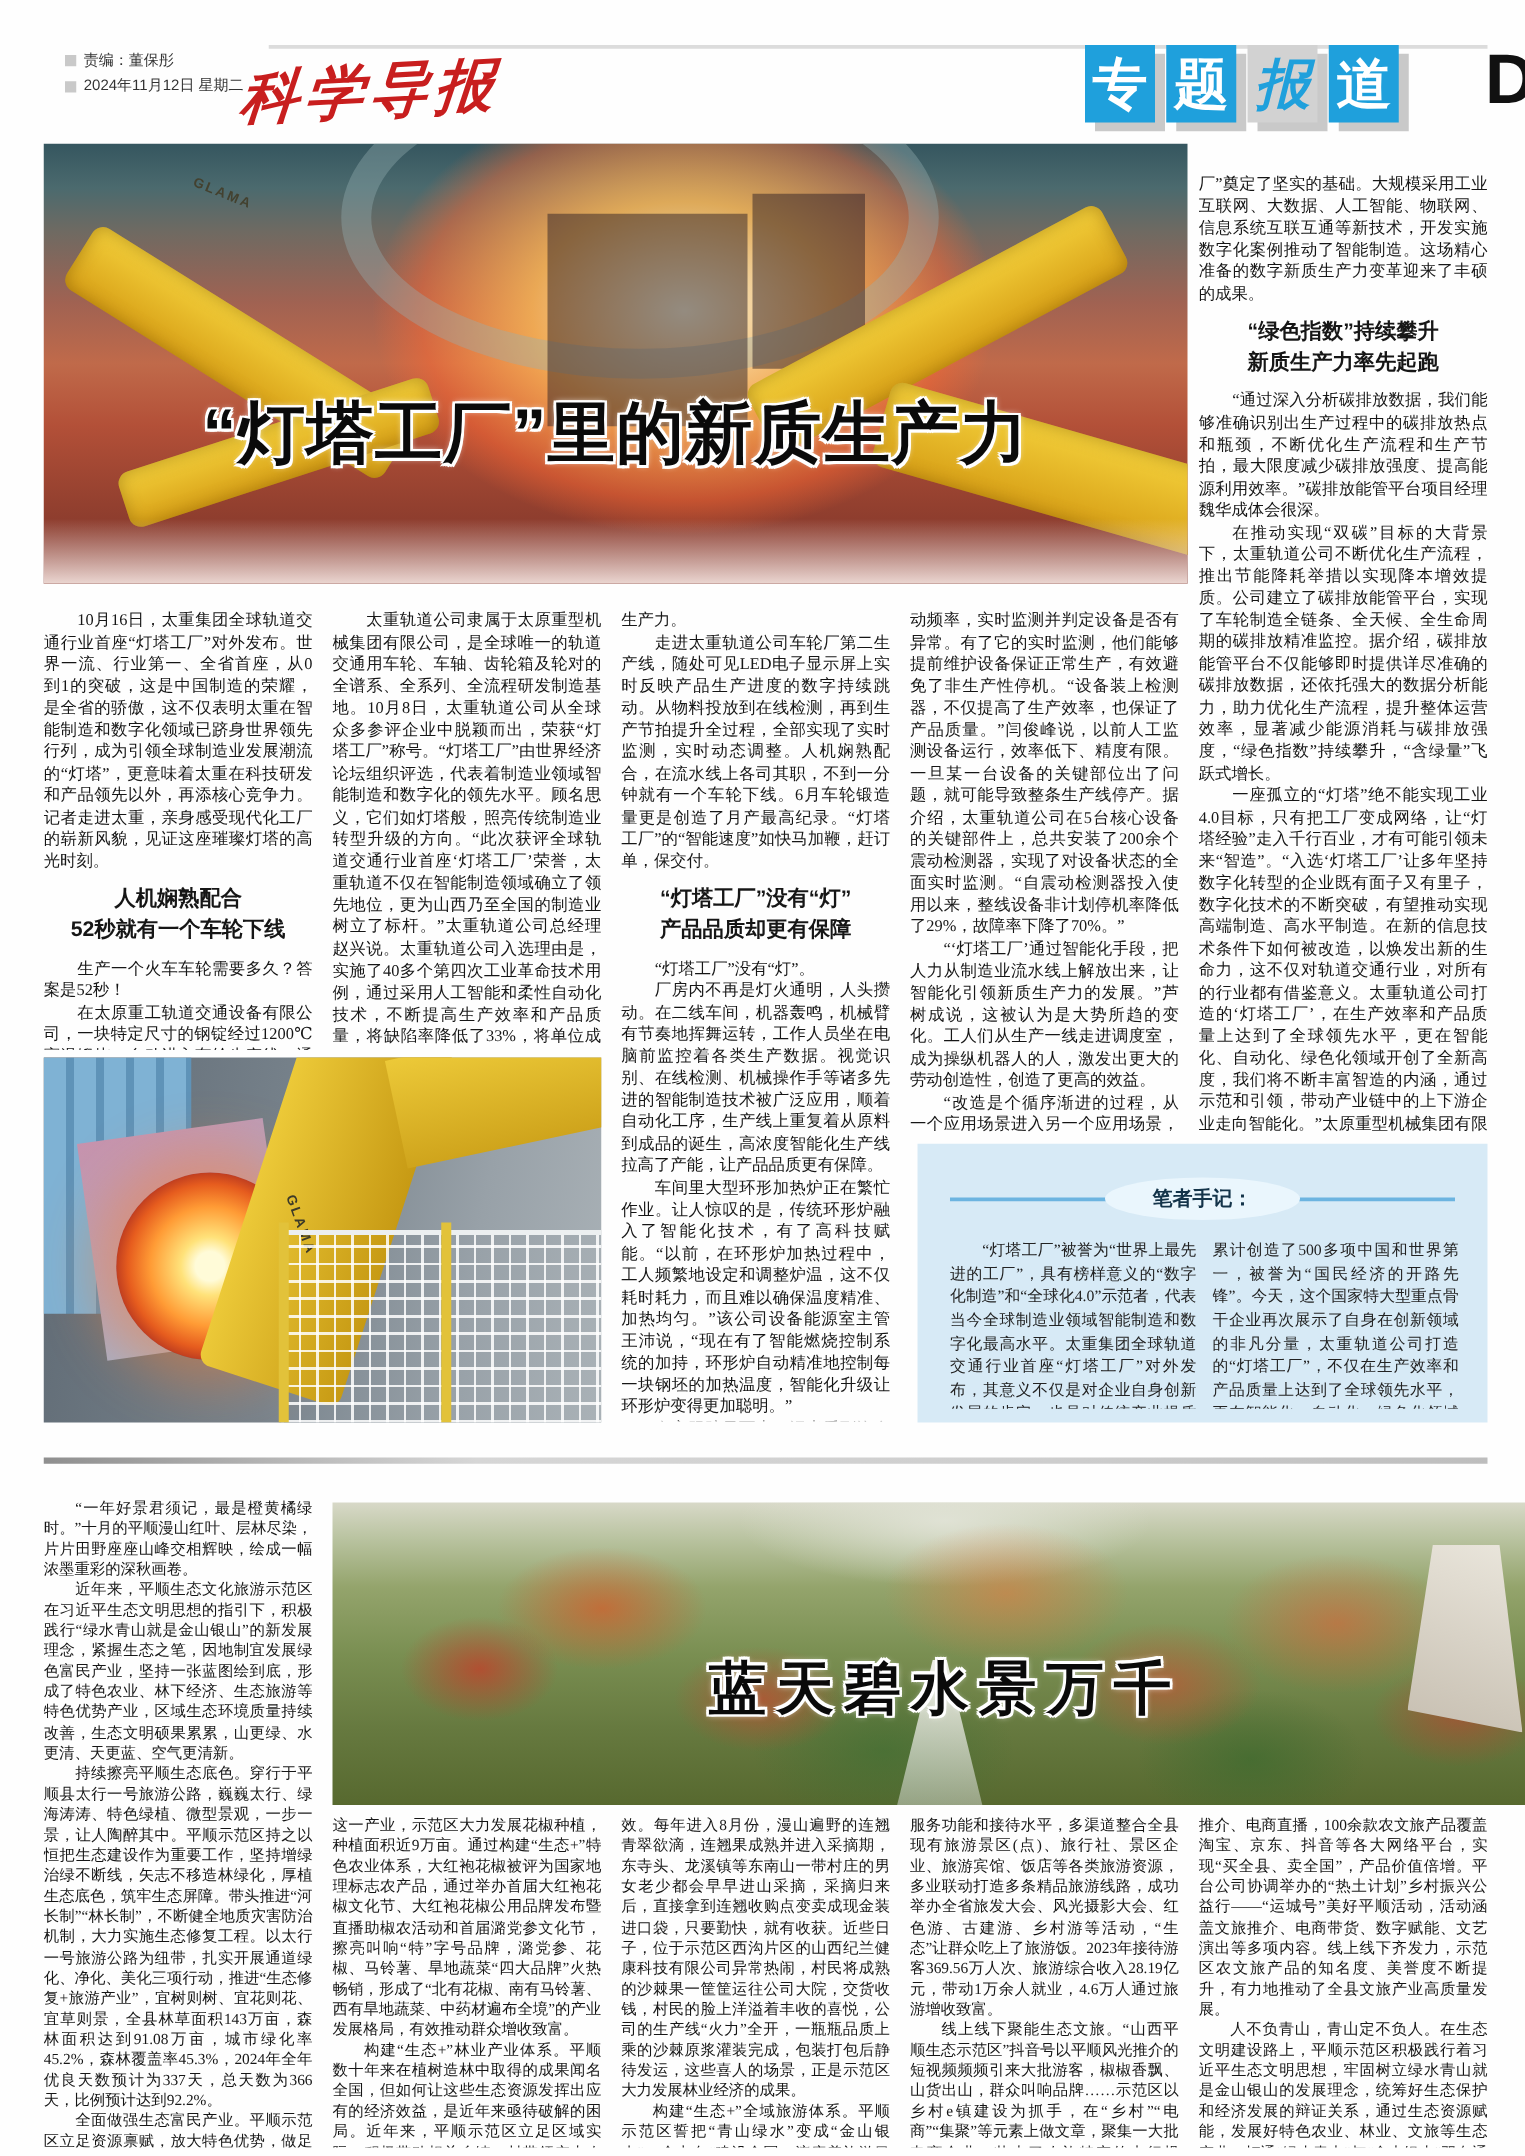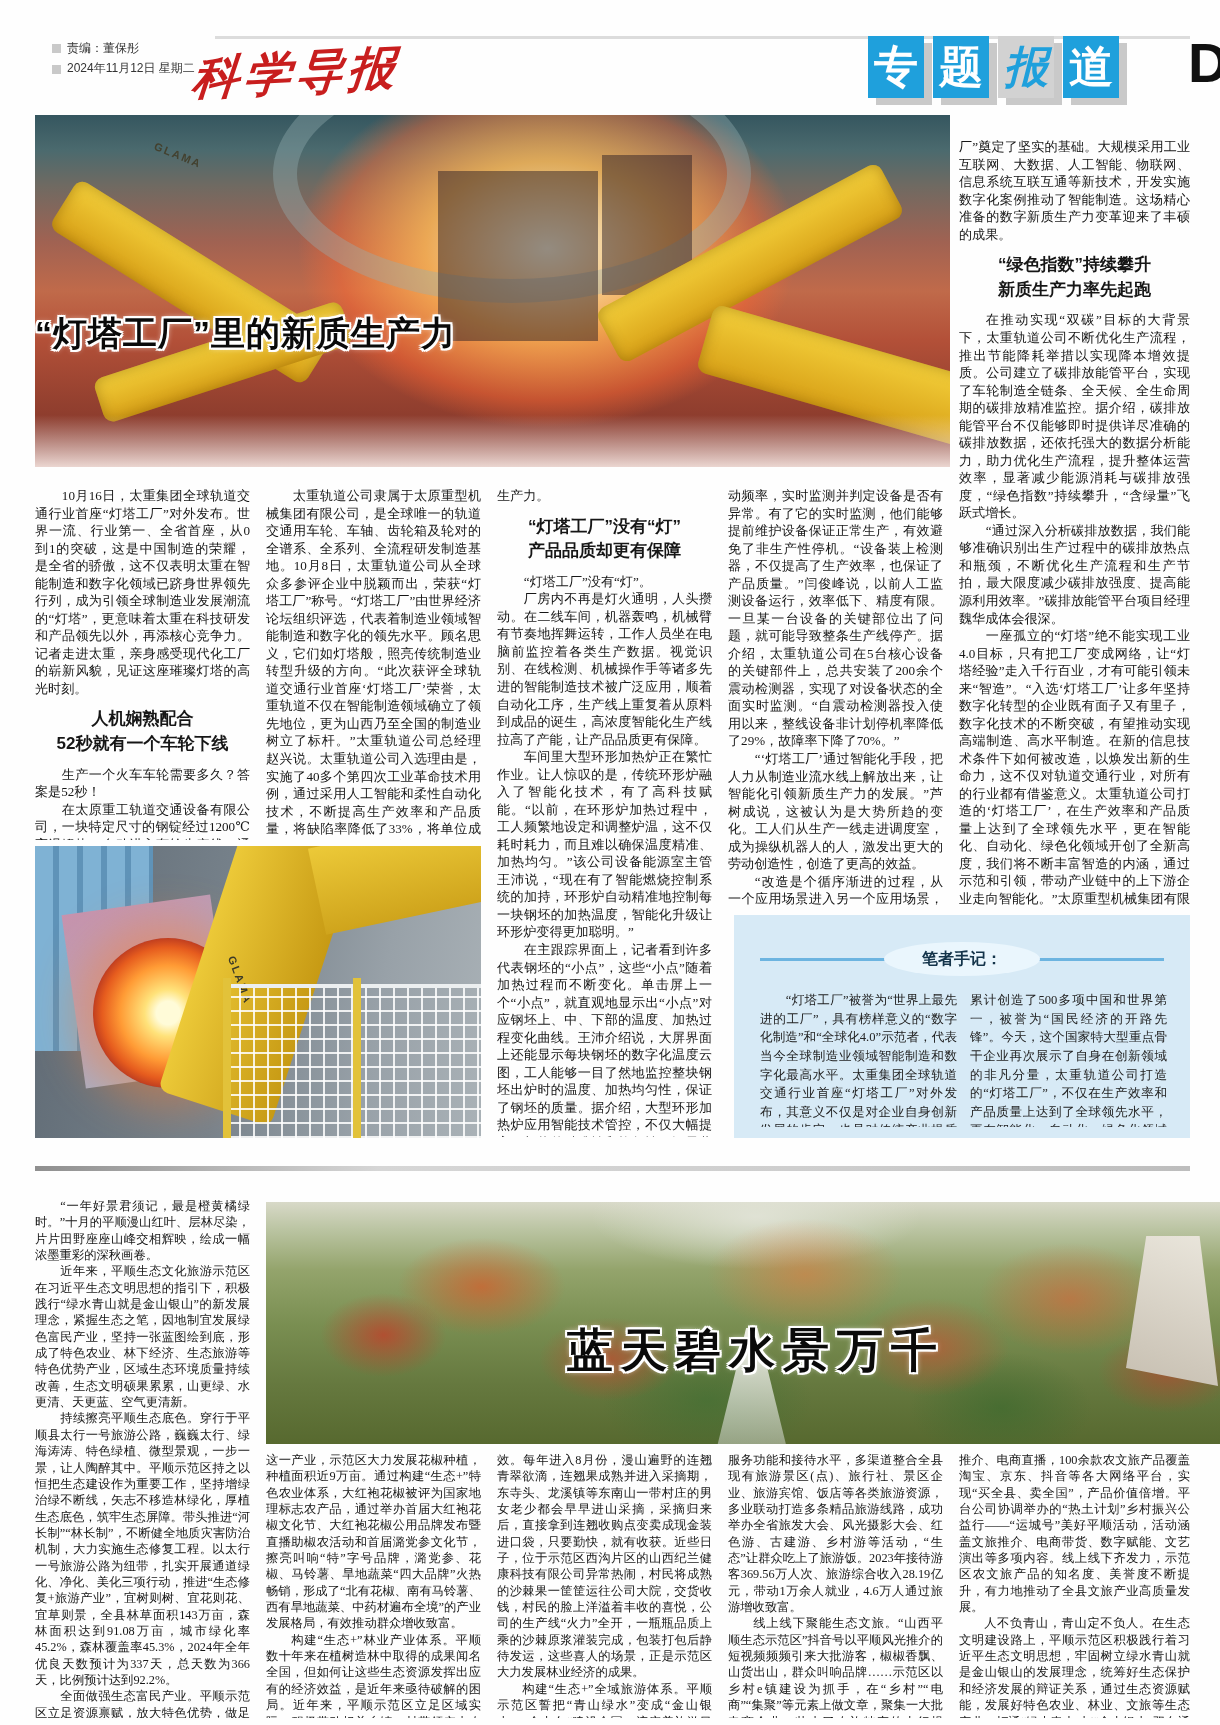--- a/index.html
+++ b/index.html
@@ -29,22 +29,22 @@
           linear-gradient(180deg,#35565f 0%,#4b6a6e 10%,#6f6a62 20%,#a06252 36%,#c06a4a 50%,#b35038 64%,#93402f 82%,#7a312a 100%);}
   .hero .ring{position:absolute;left:26%;top:-70px;width:430px;height:210px;border-radius:50%;
               border:24px solid rgba(150,175,180,.38);}
   .hero .sil{position:absolute;background:rgba(45,32,38,.5);}
   .arm{position:absolute;background:linear-gradient(180deg,#f3cf3a,#d79f16);border-radius:10px;
        box-shadow:inset 0 0 14px rgba(110,75,0,.45);}
   .hero-label{position:absolute;left:118px;top:34px;transform:rotate(22deg);color:#43412f;
               font:700 11px "Liberation Sans",sans-serif;letter-spacing:2px;}
   .hero-fade{position:absolute;left:0;right:0;bottom:0;height:52px;
              background:linear-gradient(180deg,rgba(255,240,233,0),rgba(255,243,238,.85));}
-  .hero-hl{position:absolute;left:0;right:0;top:196px;color:#0a0a0a;
-           font-family:"Liberation Sans","DejaVu Sans",sans-serif;font-weight:900;font-size:34px;letter-spacing:1px;}
+  .hero-hl{position:absolute;left:0;right:0;top:196px;text-align:center;color:#0a0a0a;
+           font-family:"Liberation Sans","DejaVu Sans",sans-serif;font-weight:900;font-size:54px;letter-spacing:1px;}
   .hero-dek{position:absolute;left:0;right:0;top:312px;text-align:center;color:#0a0a0a;
             font-family:"Liberation Sans","DejaVu Sans",sans-serif;font-weight:700;font-size:21px;letter-spacing:1px;}
   .outline-w{text-shadow:-2px -2px 0 #fff,0 -2px 0 #fff,2px -2px 0 #fff,-2px 0 0 #fff,2px 0 0 #fff,
              -2px 2px 0 #fff,0 2px 0 #fff,2px 2px 0 #fff,0 0 6px #fff;}
   
   .tcol{position:absolute;width:215px;text-align:justify;font-size:13.1px;line-height:1.34;
         overflow:hidden;color:#161616;}
   #col1{left:35px;top:487px;height:353px;}
   #col2{left:266px;top:487px;height:353px;}
   #col3{left:497px;top:487px;height:650px;}
@@ -170,20 +170,21 @@
     <p class="p">在太原重工轨道交通设备有限公司，一块特定尺寸的钢锭经过1200℃高温锻烧，自动进入车轮生产线，通过预成型、成型、轧制、压弯冲孔、打标、测量等工序，一个车轮完美成型，全程用时不超1分钟。该公司副总经理芦树成说：“这里的车轮生产线，全球技术最先进，智能化和自动化水平最高，这里年产车轮70万片，生产效率领先世界。”</p>
   </div>
 
   <div class="tcol" id="col2">
     <p class="p">太重轨道公司隶属于太原重型机械集团有限公司，是全球唯一的轨道交通用车轮、车轴、齿轮箱及轮对的全谱系、全系列、全流程研发制造基地。10月8日，太重轨道公司从全球众多参评企业中脱颖而出，荣获“灯塔工厂”称号。“灯塔工厂”由世界经济论坛组织评选，代表着制造业领域智能制造和数字化的领先水平。顾名思义，它们如灯塔般，照亮传统制造业转型升级的方向。“此次获评全球轨道交通行业首座‘灯塔工厂’荣誉，太重轨道不仅在智能制造领域确立了领先地位，更为山西乃至全国的制造业树立了标杆。”太重轨道公司总经理赵兴说。太重轨道公司入选理由是，实施了40多个第四次工业革命技术用例，通过采用人工智能和柔性自动化技术，不断提高生产效率和产品质量，将缺陷率降低了33%，将单位成本降低29%，将产量提高了33%。</p>
 
   </div>
 
   <div class="tcol" id="col3">
     <p class="cont">生产力。</p>
+    <p class="p">走进太重轨道公司车轮厂第二生产线，随处可见LED电子显示屏上实时反映产品生产进度的数字持续跳动。从物料投放到在线检测，再到生产节拍提升全过程，全部实现了实时监测，实时动态调整。人机娴熟配合，在流水线上各司其职，不到一分钟就有一个车轮下线。6月车轮锻造量更是创造了月产最高纪录。“灯塔工厂”的“智能速度”如快马加鞭，赶订单，保交付。</p>
     <div class="colhead-wrap">
       <p class="colhead">“灯塔工厂”没有“灯”</p>
       <p class="colhead">产品品质却更有保障</p>
     </div>
     <p class="p">“灯塔工厂”没有“灯”。</p>
     <p class="p">厂房内不再是灯火通明，人头攒动。在二线车间，机器轰鸣，机械臂有节奏地挥舞运转，工作人员坐在电脑前监控着各类生产数据。视觉识别、在线检测、机械操作手等诸多先进的智能制造技术被广泛应用，顺着自动化工序，生产线上重复着从原料到成品的诞生，高浓度智能化生产线拉高了产能，让产品品质更有保障。</p>
     <p class="p">车间里大型环形加热炉正在繁忙作业。让人惊叹的是，传统环形炉融入了智能化技术，有了高科技赋能。“以前，在环形炉加热过程中，工人频繁地设定和调整炉温，这不仅耗时耗力，而且难以确保温度精准、加热均匀。”该公司设备能源室主管王沛说，“现在有了智能燃烧控制系统的加持，环形炉自动精准地控制每一块钢坯的加热温度，智能化升级让环形炉变得更加聪明。”</p>
     <p class="p">在主跟踪界面上，记者看到许多代表钢坯的“小点”，这些“小点”随着加热过程而不断变化。单击屏上一个“小点”，就直观地显示出“小点”对应钢坯上、中、下部的温度、加热过程变化曲线。王沛介绍说，大屏界面上还能显示每块钢坯的数字化温度云图，工人能够一目了然地监控整块钢坯出炉时的温度、加热均匀性，保证了钢坯的质量。据介绍，大型环形加热炉应用智能技术管控，不仅大幅提高了加热的精准性和均匀性，还显著降低了能源消耗，降幅达17%。</p>
 
   </div>
@@ -193,22 +194,22 @@
     <p class="p">“‘灯塔工厂’通过智能化手段，把人力从制造业流水线上解放出来，让智能化引领新质生产力的发展。”芦树成说，这被认为是大势所趋的变化。工人们从生产一线走进调度室，成为操纵机器人的人，激发出更大的劳动创造性，创造了更高的效益。</p>
     <p class="p">“改造是个循序渐进的过程，从一个应用场景进入另一个应用场景，最终实现由自动化改造向全流程数据驱动的全面跃升。”芦树成说，经过数年的数字化发展，太重轨道管理和各生产单元在作业过程中逐渐积累了数据，轨道交通实验中心科研团队通过对几千万条资源数据的深入分析和总结，归纳出一系列实操案例。这些案例能够快速复制到生产基地，从而显著提升生产制造水平、产品品质和生产效率。这些数据为太重轨道成功建设“灯塔工</p>
   </div>
 
   <div class="tcol" id="col5">
     <p class="cont">厂”奠定了坚实的基础。大规模采用工业互联网、大数据、人工智能、物联网、信息系统互联互通等新技术，开发实施数字化案例推动了智能制造。这场精心准备的数字新质生产力变革迎来了丰硕的成果。</p>
     <div class="colhead-wrap">
       <p class="colhead">“绿色指数”持续攀升</p>
       <p class="colhead">新质生产力率先起跑</p>
     </div>
+    <p class="p">“通过深入分析碳排放数据，我们能够准确识别出生产过程中的碳排放热点和瓶颈，不断优化生产流程和生产节拍，最大限度减少碳排放强度、提高能源利用效率。”碳排放能管平台项目经理魏华成体会很深。</p>
     <p class="p">在推动实现“双碳”目标的大背景下，太重轨道公司不断优化生产流程，推出节能降耗举措以实现降本增效提质。公司建立了碳排放能管平台，实现了车轮制造全链条、全天候、全生命周期的碳排放精准监控。据介绍，碳排放能管平台不仅能够即时提供详尽准确的碳排放数据，还依托强大的数据分析能力，助力优化生产流程，提升整体运营效率，显著减少能源消耗与碳排放强度，“绿色指数”持续攀升，“含绿量”飞跃式增长。</p>
-    <p class="p">“通过深入分析碳排放数据，我们能够准确识别出生产过程中的碳排放热点和瓶颈，不断优化生产流程和生产节拍，最大限度减少碳排放强度、提高能源利用效率。”碳排放能管平台项目经理魏华成体会很深。</p>
     <p class="p">一座孤立的“灯塔”绝不能实现工业4.0目标，只有把工厂变成网络，让“灯塔经验”走入千行百业，才有可能引领未来“智造”。“入选‘灯塔工厂’让多年坚持数字化转型的企业既有面子又有里子，数字化技术的不断突破，有望推动实现高端制造、高水平制造。在新的信息技术条件下如何被改造，以焕发出新的生命力，这不仅对轨道交通行业，对所有的行业都有借鉴意义。太重轨道公司打造的‘灯塔工厂’，在生产效率和产品质量上达到了全球领先水平，更在智能化、自动化、绿色化领域开创了全新高度，我们将不断丰富智造的内涵，通过示范和引领，带动产业链中的上下游企业走向智能化。”太原重型机械集团有限公司总经济师、党委改革办主任苏伟中说。在太重的构想中，以产业建圈强链的思路，与产业链、供应链上的企业融合集成，打造轨道交通行业的智慧化生态圈，带动全产业链企业走向智能化，夯实山西高端现代化装备制造业的新质生产力。</p>
 
   </div>
 
   <div id="photo2">
     <div class="p2-blue"></div>
     <div class="p2-pink"></div>
     <div class="p2-wheel"></div>
     <div class="p2-arm-main"></div>
     <div class="p2-arm2"></div>

